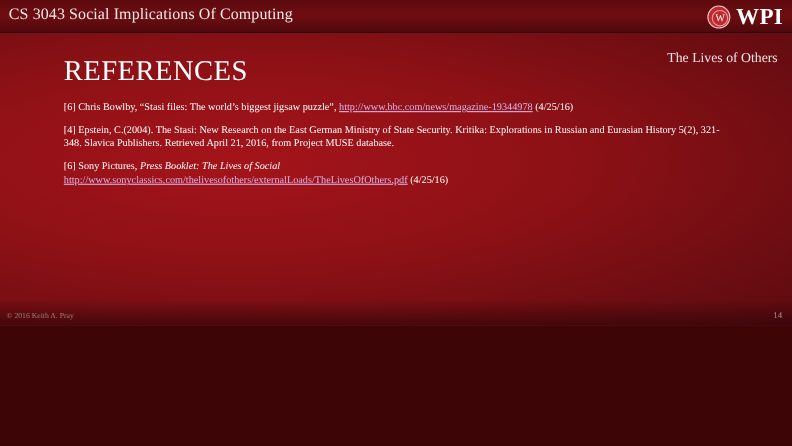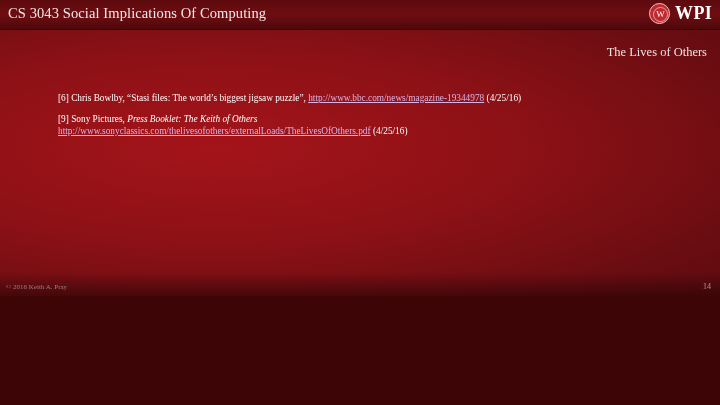--- a/index.html
+++ b/index.html
@@ -71,21 +71,21 @@
     left: 0; top: 3.5px;
     width: 21px;
     text-align: center;
     color: #ffffff;
     font-size: 9px;
     font-family: "Liberation Serif", serif;
     line-height: 13px;
   }
   .wpi-word {
     color: #ffffff;
-    font-size: 18px;
+    font-size: 21px;
     font-weight: bold;
     letter-spacing: 0.3px;
     font-family: "Liberation Serif", serif;
   }
   .subtitle {
     position: absolute;
     right: 13px;
     top: 45px;
     color: #f2e4e4;
     font-size: 12.5px;
@@ -155,22 +155,24 @@
     <div class="wpi-logo">
       <span class="wpi-seal">
         <span class="wpi-seal-mark">W</span>
       </span>
       <span class="wpi-word">WPI</span>
     </div>
   </div>
 
   <div class="subtitle">The Lives of Others</div>
 
+  <h1 class="title">REFERENCES</h1>
 
   <div class="refs">
       <div class="ref"><span>[6] Chris Bowlby, “Stasi files: The world’s biggest jigsaw puzzle”, </span><span class="link">http://www.bbc.com/news/magazine-19344978</span><span> (4/25/16)</span></div>
-      <div class="ref"><span>[9] Sony Pictures, </span><span class="ital">Press Booklet: The Keith of Others</span><br><span class="link">http://www.sonyclassics.com/thelivesofothers/externalLoads/TheLivesOfOthers.pdf</span><span>  (4/25/16)</span></div>
+      <div class="ref"><span>[4] Epstein, C.(2004). The Stasi: New Research on the East German Ministry of State Security. Kritika: Explorations in Russian and Eurasian History 5(2), 321-348. Slavica Publishers. Retrieved April 21, 2016, from Project MUSE database.</span></div>
+      <div class="ref"><span>[6] Sony Pictures, </span><span class="ital">Press Booklet: The Lives of Social</span><br><span class="link">http://www.sonyclassics.com/thelivesofothers/externalLoads/TheLivesOfOthers.pdf</span><span>  (4/25/16)</span></div>
     </div>
 
   <div class="footer-left">© 2016 Keith A. Pray</div>
   <div class="footer-right">14</div>
   <div class="bottom-shade"></div>
 </div>
 
 </body></html>

